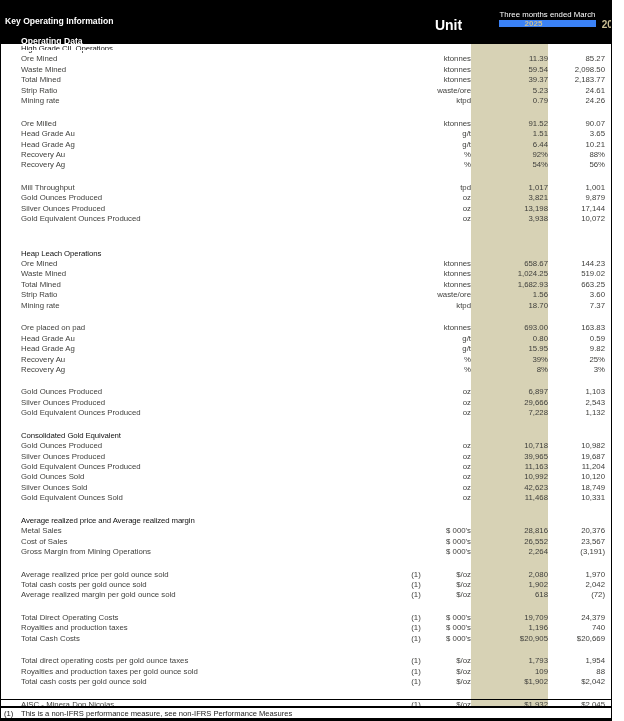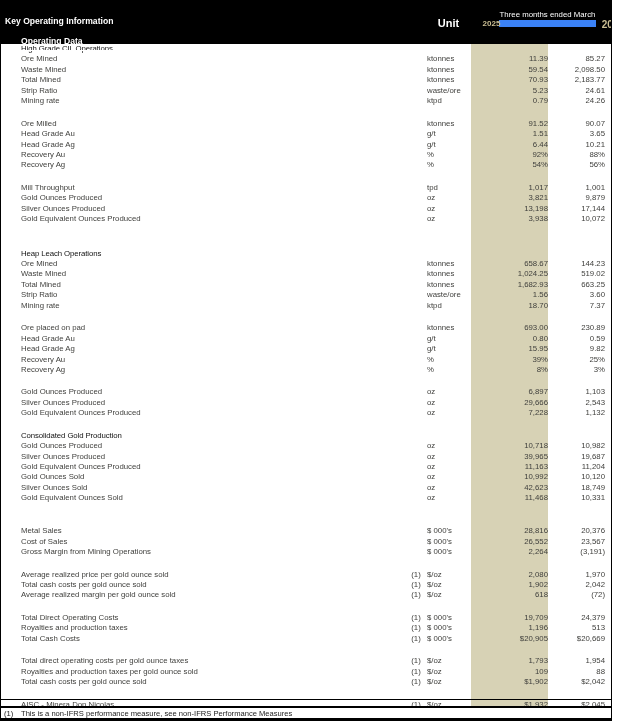--- a/index.html
+++ b/index.html
@@ -22,31 +22,31 @@
     position:absolute; left:4px; top:16px;
     font-size:8.6px; font-weight:bold; white-space:nowrap;
   }
   #hdr .subtitle-wrap {
     position:absolute; left:20px; top:30px; width:325px;
     border-bottom:1px solid #fff; padding-bottom:2px;
   }
   #hdr .subtitle { font-size:8.6px; font-weight:bold; white-space:nowrap; }
   #hdr .unit-h {
     position:absolute; left:425px; top:17px; width:45px;
-    text-align:center; font-size:11px; font-weight:bold;
+    text-align:center; font-size:14px; font-weight:bold;
   }
   #hdr .period {
     position:absolute; left:470px; top:3px; width:153px; text-align:center;
   }
   #hdr .period span {
     display:inline-block; font-size:7.8px; font-weight:normal;
     border-bottom:7px solid #3b82f6; padding:0 1px 1px 1px; white-space:nowrap;
   }
   #hdr .y25 {
-    position:absolute; left:452px; top:19px; width:77px; text-align:center;
+    position:absolute; left:494px; top:19px; width:77px; text-align:center;
     font-size:8px; font-weight:bold;
   }
   #hdr .y24 {
     position:absolute; left:547px; top:19px; width:76px; text-align:right;
     font-size:10px; font-weight:bold;
   }
   
   #band {
     position:absolute; left:470px; top:44px; width:77px; height:662px;
     z-index:1;
@@ -57,21 +57,21 @@
     display:grid;
     grid-template-columns:404px 22px 44px 77px 1fr;
     height:10.45px; line-height:10.45px;
     font-size:7.8px; color:#3f3f3c; white-space:nowrap;
   }
   .row.spacer { height:12px; }
   .row.rule { border-top:1px solid #000; }
   .row .label { padding-left:20px; overflow:hidden; }
   .row.section .label { font-weight:normal; color:#121212; letter-spacing:-0.1px; }
   .row .note { text-align:center; }
-  .row .unit { text-align:left; }
+  .row .unit { text-align:right; }
   .row .v25 { text-align:right; }
   .row .v24 { text-align:right; padding-right:6px; }
   
   #foot {
     position:absolute; left:0; right:0; bottom:0; height:15px;
     border-top:2px solid #000; border-bottom:3px solid #000;
     display:flex; align-items:center;
     font-size:7.6px; color:#222; z-index:3; background:#fff;
   }
   #foot .ref { width:20px; padding-left:3px; }
@@ -116,21 +116,21 @@
         <div class="label">Waste Mined</div>
         <div class="note"></div>
         <div class="unit">ktonnes</div>
         <div class="v25">59.54</div>
         <div class="v24">2,098.50</div>
       </div>
       <div class="row data">
         <div class="label">Total Mined</div>
         <div class="note"></div>
         <div class="unit">ktonnes</div>
-        <div class="v25">70.93</div>
+        <div class="v25">39.37</div>
         <div class="v24">2,183.77</div>
       </div>
       <div class="row data">
         <div class="label">Strip Ratio</div>
         <div class="note"></div>
         <div class="unit">waste/ore</div>
         <div class="v25">5.23</div>
         <div class="v24">24.61</div>
       </div>
       <div class="row data">
@@ -248,21 +248,21 @@
         <div class="unit">ktpd</div>
         <div class="v25">18.70</div>
         <div class="v24">7.37</div>
       </div>
       <div class="row spacer"></div>
       <div class="row data">
         <div class="label">Ore placed on pad</div>
         <div class="note"></div>
         <div class="unit">ktonnes</div>
         <div class="v25">693.00</div>
-        <div class="v24">230.89</div>
+        <div class="v24">163.83</div>
       </div>
       <div class="row data">
         <div class="label">Head Grade Au</div>
         <div class="note"></div>
         <div class="unit">g/t</div>
         <div class="v25">0.80</div>
         <div class="v24">0.59</div>
       </div>
       <div class="row data">
         <div class="label">Head Grade Ag</div>
@@ -302,21 +302,21 @@
       </div>
       <div class="row data">
         <div class="label">Gold Equivalent Ounces Produced</div>
         <div class="note"></div>
         <div class="unit">oz</div>
         <div class="v25">7,228</div>
         <div class="v24">1,132</div>
       </div>
       <div class="row spacer"></div>
       <div class="row section">
-        <div class="label">Consolidated Gold Production</div>
+        <div class="label">Consolidated Gold Equivalent</div>
         <div class="note"></div>
         <div class="unit"></div>
         <div class="v25"></div>
         <div class="v24"></div>
       </div>
       <div class="row data">
         <div class="label">Gold Ounces Produced</div>
         <div class="note"></div>
         <div class="unit">oz</div>
         <div class="v25">10,718</div>
@@ -352,20 +352,21 @@
       </div>
       <div class="row data">
         <div class="label">Gold Equivalent Ounces Sold</div>
         <div class="note"></div>
         <div class="unit">oz</div>
         <div class="v25">11,468</div>
         <div class="v24">10,331</div>
       </div>
       <div class="row spacer"></div>
       <div class="row section">
+        <div class="label">Average realized price and Average realized margin</div>
         <div class="note"></div>
         <div class="unit"></div>
         <div class="v25"></div>
         <div class="v24"></div>
       </div>
       <div class="row data">
         <div class="label">Metal Sales</div>
         <div class="note"></div>
         <div class="unit">$ 000's</div>
         <div class="v25">28,816</div>
@@ -413,21 +414,21 @@
         <div class="note">(1)</div>
         <div class="unit">$ 000's</div>
         <div class="v25">19,709</div>
         <div class="v24">24,379</div>
       </div>
       <div class="row data">
         <div class="label">Royalties and production taxes</div>
         <div class="note">(1)</div>
         <div class="unit">$ 000's</div>
         <div class="v25">1,196</div>
-        <div class="v24">513</div>
+        <div class="v24">740</div>
       </div>
       <div class="row data">
         <div class="label">Total Cash Costs</div>
         <div class="note">(1)</div>
         <div class="unit">$ 000's</div>
         <div class="v25">$20,905</div>
         <div class="v24">$20,669</div>
       </div>
       <div class="row spacer"></div>
       <div class="row data">

